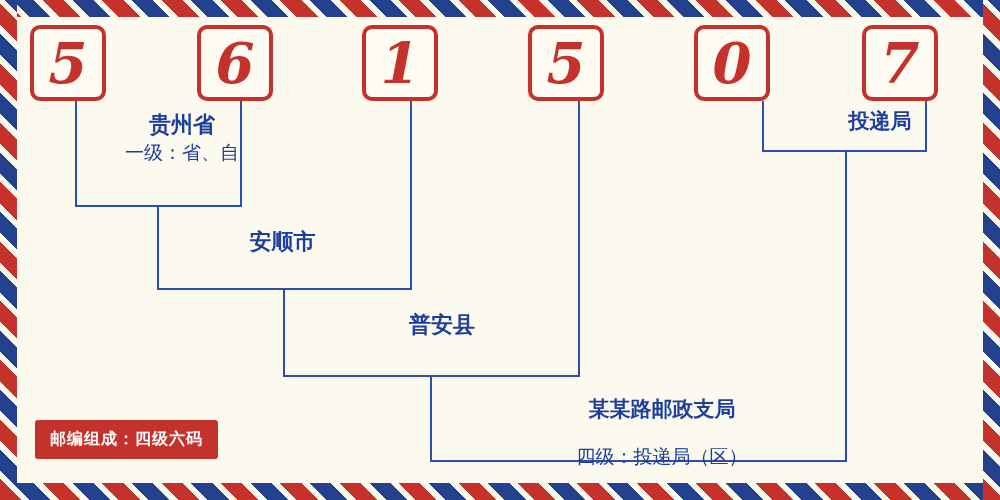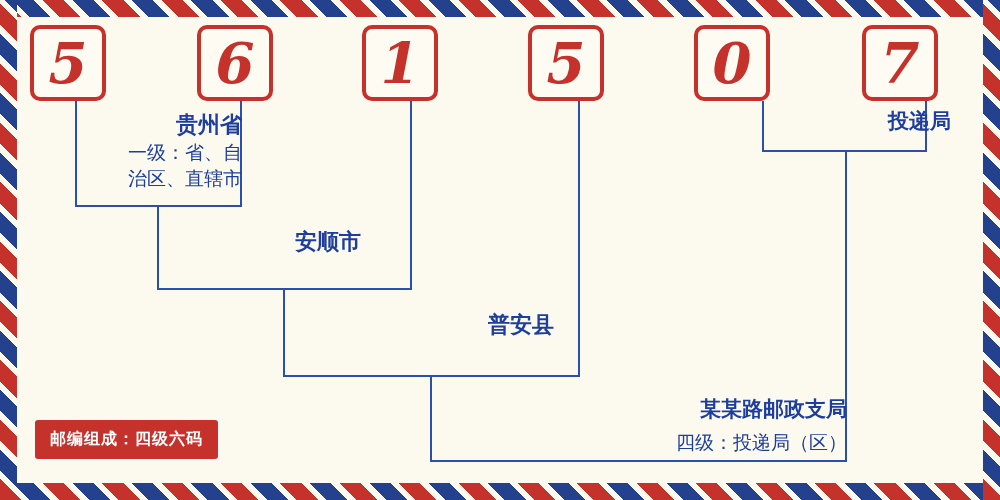--- a/index.html
+++ b/index.html
@@ -45,21 +45,21 @@
     font-family: "DejaVu Serif", serif;
     font-style: italic; font-weight: 700;
     font-size: 56px; line-height: 1;
     color: var(--red);
   }
 
   
   .line { position: absolute; background: var(--blue-line); }
 
   
-  .label-block { position: absolute; text-align: right; color: var(--blue-text); padding-left: 47px; }
+  .label-block { position: absolute; text-align: center; color: var(--blue-text); padding-left: 47px; }
   .label-name { font-size: 22px; font-weight: 700; line-height: 30px; }
   .label-name.small { font-size: 21px; }
   .label-desc { font-size: 19px; font-weight: 400; line-height: 26px; }
 
   
   .badge {
     position: absolute; left: 35px; top: 420px;
     background: var(--red); color: #ffffff;
     font-size: 16px; font-weight: 700;
     padding: 9px 15px; border-radius: 3px;
@@ -111,35 +111,34 @@
   <div class="line" style="left:925px; top:101px; width:2px; height:49px"></div>
   <div class="line" style="left:762px; top:150px; width:165px; height:2px"></div>
 
   <div class="line" style="left:430px; top:375px; width:2px; height:85px"></div>
   <div class="line" style="left:845px; top:150px; width:2px; height:310px"></div>
   <div class="line" style="left:430px; top:460px; width:417px; height:2px"></div>
 
   <div class="label-block" style="left:75px; top:110px; width:167px">
     <div class="label-name">贵州省</div>
     <div class="label-desc">一级：省、自</div>
-    <div class="label-desc">治区、直辖市</div>
   </div>
 
   <div class="label-block" style="left:762px; top:106px; width:189px">
     <div class="label-name small">投递局</div>
   </div>
 
   <div class="label-block" style="left:157px; top:227px; width:204px">
     <div class="label-name">安顺市</div>
   </div>
 
   <div class="label-block" style="left:283px; top:310px; width:271px">
     <div class="label-name">普安县</div>
   </div>
 
   <div class="label-block" style="left:430px; top:394px; width:417px">
     <div class="label-name small">某某路邮政支局</div>
-    <div class="label-desc" style="margin-top:6px">四级：投递局（区）</div>
+    <div class="label-desc" style="margin-top:20px">四级：投递局（区）</div>
   </div>
 
   <div class="badge">邮编组成：四级六码</div>
 
 </div>
 
 </body></html>

